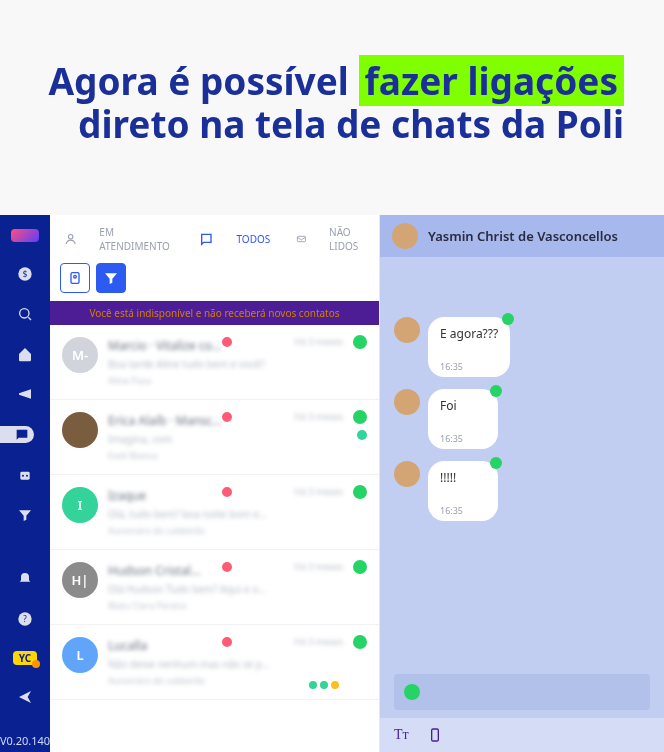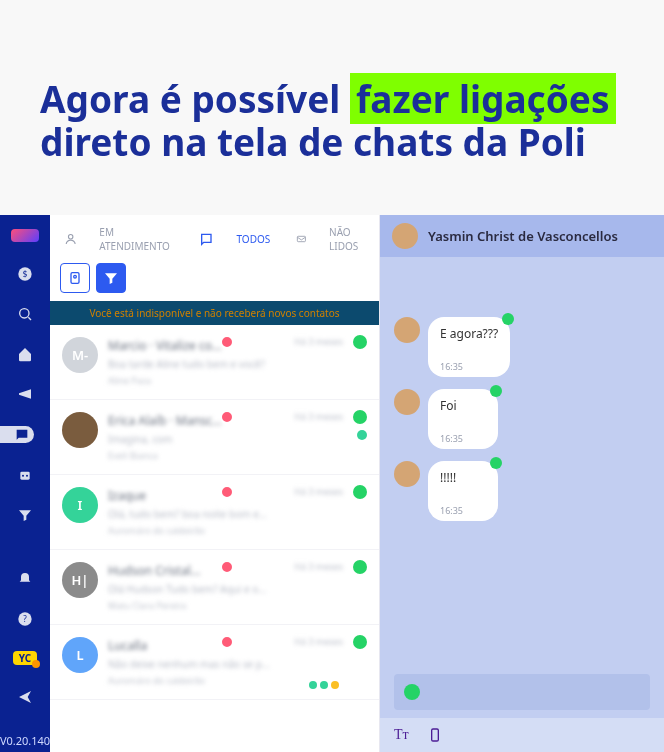--- a/index.html
+++ b/index.html
@@ -1,38 +1,38 @@
 <!DOCTYPE html>
 <html><head>
 <meta charset="utf-8">
 <style>
 *{margin:0;padding:0;box-sizing:border-box;font-family:system-ui,-apple-system,sans-serif}
 body{width:664px;height:752px;background:#f8f8f8;overflow:hidden;position:relative}
-.headline{padding:78px 40px 0;text-align:left}
+.headline{padding:60px 40px 0;text-align:right}
 .headline h1{font-size:37px;font-weight:700;color:#1b2f99;line-height:1.15}
 .headline .hl{background:#7FFF00;padding:0 6px}
 .app{position:absolute;top:215px;left:0;right:0;bottom:0;display:flex;background:#fff}
 .sidebar{width:50px;background:#0a2291;display:flex;flex-direction:column;align-items:center;padding-top:14px;gap:24px}
 .sidebar .logo{width:28px;height:26px;background:linear-gradient(135deg,#ff4e7a,#5a3fff);border-radius:4px}
 .sidebar .ico{width:20px;height:20px;display:flex;align-items:center;justify-content:center;color:#fff;opacity:.85;cursor:pointer}
 .sidebar .ico.active{background:#fff;color:#0a2291;width:34px;height:34px;border-radius:0 18px 18px 0;margin-left:-16px;padding-left:10px}
 .sidebar .spacer{flex:1}
 .sidebar .yc{width:24px;height:24px;background:#ffd600;color:#0a2291;font-size:10px;font-weight:700;border-radius:4px;display:flex;align-items:center;justify-content:center;position:relative}
 .sidebar .yc::after{content:"";position:absolute;right:-3px;bottom:-3px;width:8px;height:8px;background:#ff9500;border-radius:50%}
 .version{color:#cfd8ff;font-size:11px;text-align:center;padding:4px 0}
 .list{width:330px;border-right:1px solid #e7e7f0;display:flex;flex-direction:column}
 .tabs{display:flex;gap:26px;padding:10px 14px;font-size:10px;color:#9aa0b0}
 .tabs span{display:flex;align-items:center;gap:22px;cursor:pointer}
 .tabs .active{color:#2d5af0;font-weight:400}
 .searchrow{display:flex;gap:6px;padding:0 10px 8px}
 .searchrow .box{flex:1;border:1.5px solid #2d5af0;border-radius:4px;display:flex;align-items:center;padding:0 8px;height:30px}
 .searchrow .box input{flex:1;border:none;outline:none;font-size:12px;color:#bbb}
 .sbtn{width:30px;height:30px;border:1.5px solid #2d5af0;border-radius:4px;display:flex;align-items:center;justify-content:center;color:#2d5af0;cursor:pointer}
 .sbtn.solid{background:#2d5af0;color:#fff}
-.banner{background:#0c4a6e;color:#d08100;font-size:10px;text-align:center;padding:5px 4px}
+.banner{background:#4c1d95;color:#d08100;font-size:10px;text-align:center;padding:5px 4px}
 .items{flex:1;overflow:hidden}
 .row{display:flex;align-items:flex-start;gap:10px;padding:12px 12px;border-bottom:1px solid #f2f2f6;position:relative}
 .av{width:36px;height:36px;border-radius:50%;display:flex;align-items:center;justify-content:center;color:#fff;font-size:13px;font-weight:600;flex-shrink:0}
 .row .body{flex:1;min-width:0}
 .row .name{font-size:12px;color:#6b7280;filter:blur(2px)}
 .row .sub{font-size:10px;color:#b8bcc7;filter:blur(2px);margin-top:3px}
 .row .meta{font-size:9px;color:#c0c4ce;filter:blur(2px);margin-top:3px}
 .row .time{position:absolute;top:10px;right:36px;font-size:9px;color:#b8bcc7;filter:blur(2px)}
 .row .wa{position:absolute;top:10px;right:12px;width:14px;height:14px;background:#25d366;border-radius:50%}
 .row .dot{position:absolute;top:30px;right:12px;width:10px;height:10px;border-radius:50%}

